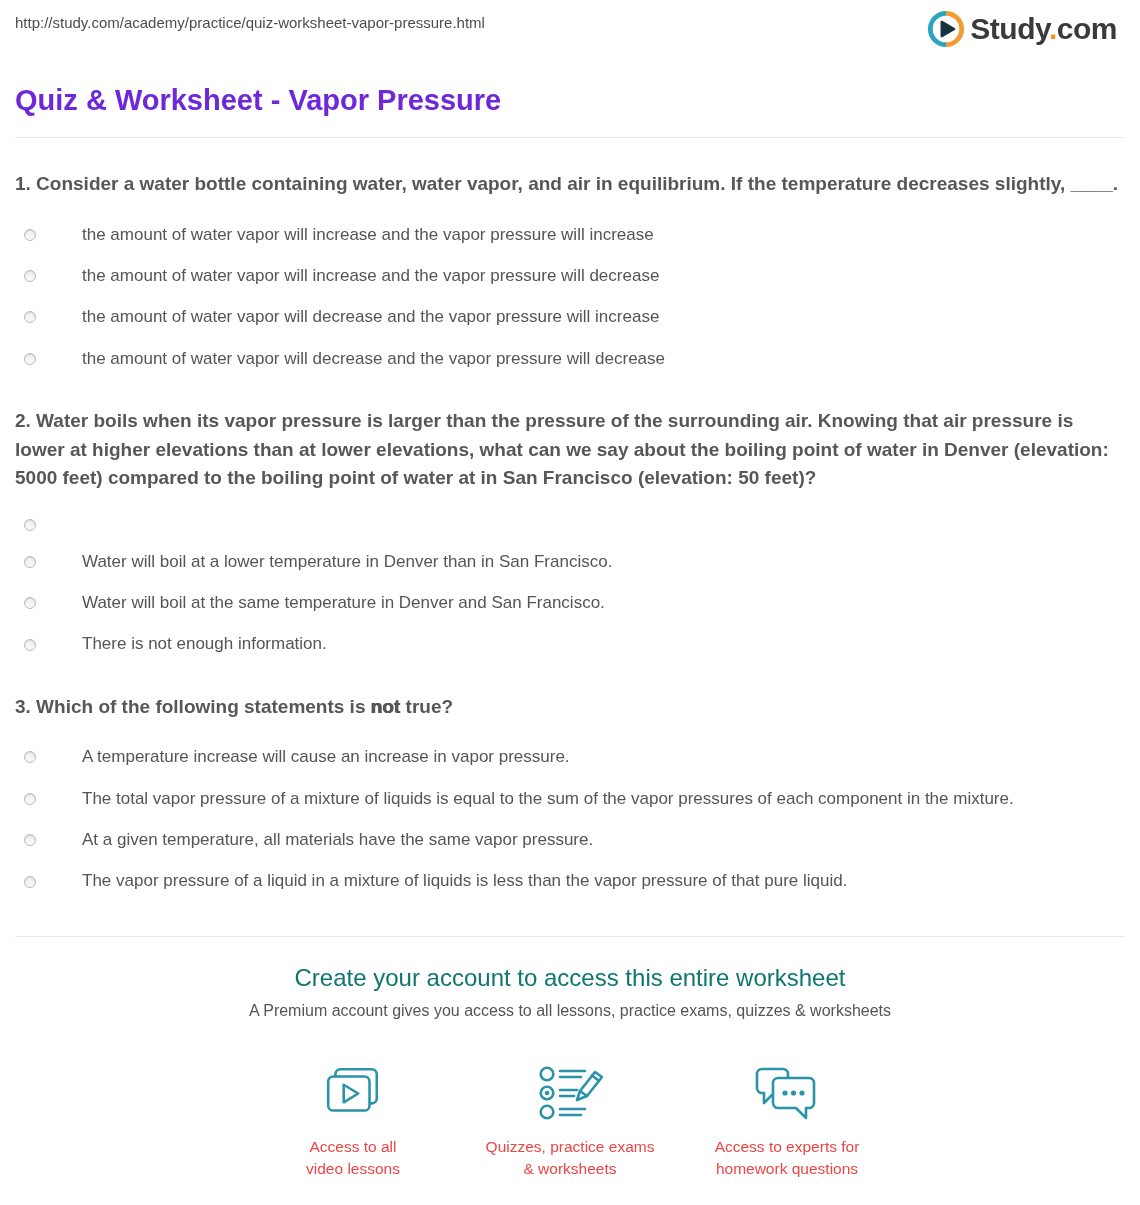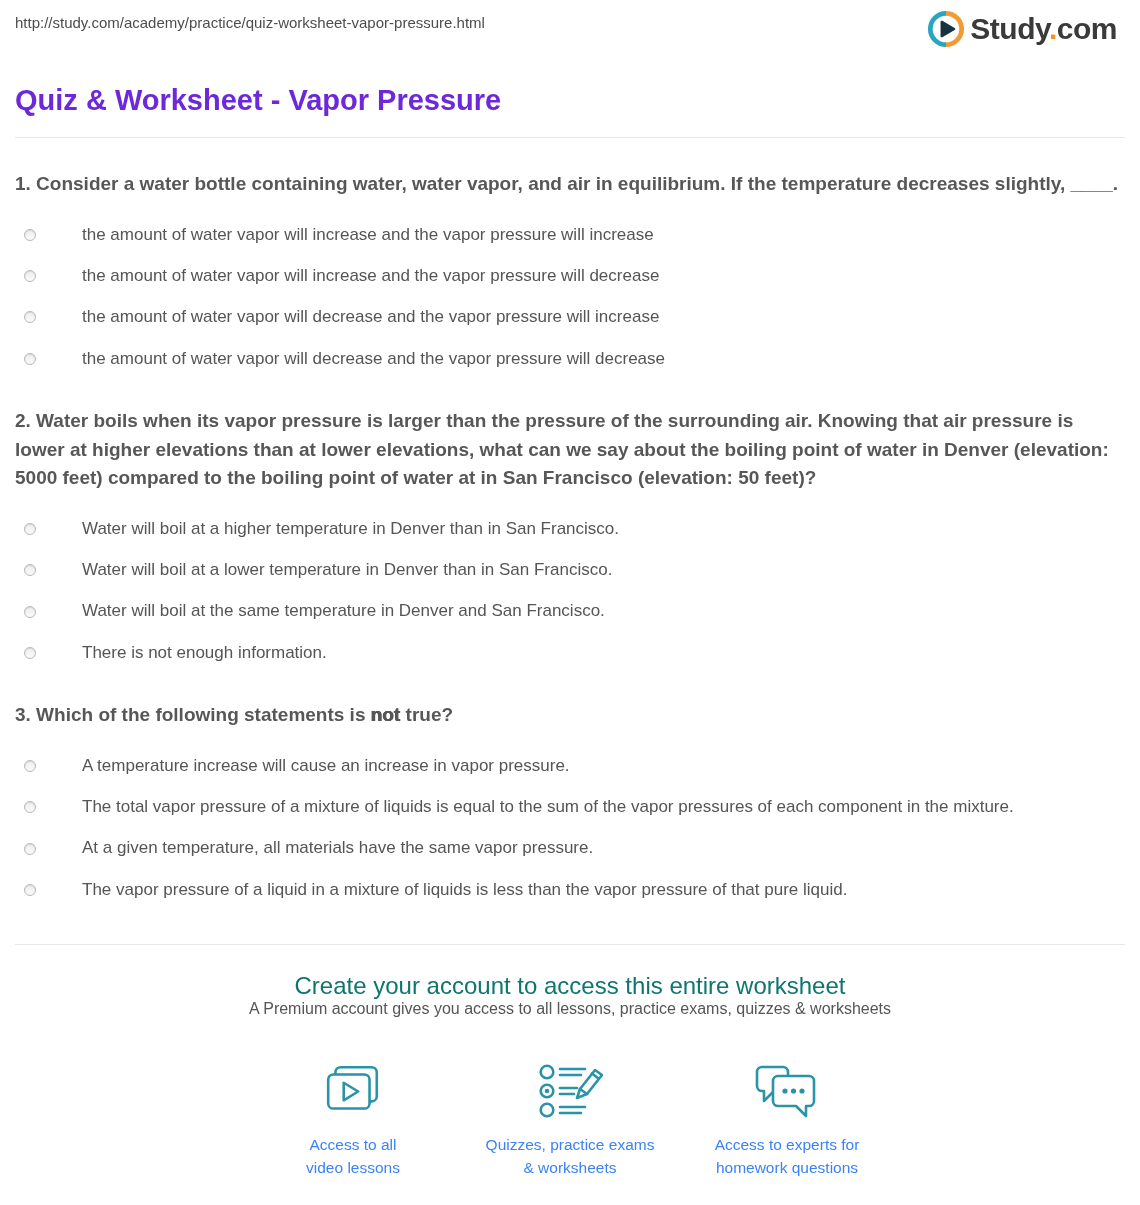--- a/index.html
+++ b/index.html
@@ -95,40 +95,40 @@
 
   
   .signup { text-align: center; }
   .signup-heading {
     margin-top: 27px;
     font-size: 24px;
     font-weight: 400;
     color: #0f766e;
   }
   .signup-sub {
-    margin-top: 0;
+    margin-top: 10px;
     font-size: 16px;
     color: #555555;
   }
   .features {
     display: flex;
     justify-content: center;
     margin-top: 44px;
   }
   .feature {
     width: 217px;
     display: flex;
     flex-direction: column;
     align-items: center;
   }
   .ficon { color: #2a93a8; height: 58px; display: flex; align-items: center; }
   .feature-label {
     margin-top: 14px;
     font-size: 15.5px;
-    color: #3b82f6;
+    color: #ef4444;
     line-height: 1.45;
     text-align: center;
   }
 </style>
 </head>
 <body>
 
 <div class="container">
 
   <div class="top-bar">
@@ -171,21 +171,20 @@
           <span class="option-label">the amount of water vapor will decrease and the vapor pressure will decrease</span>
         </div>
       </div>
     </div>
 
     <div class="question" style="margin-top:38px;">
       <p class="question-text">2. Water boils when its vapor pressure is larger than the pressure of the surrounding air. Knowing that air pressure is lower at higher elevations than at lower elevations, what can we say about the boiling point of water in Denver (elevation: 5000 feet) compared to the boiling point of water at in San Francisco (elevation: 50 feet)?</p>
       <div class="options">
         <div class="option">
           <span class="radio"></span>
-          <span class="option-label">Water will boil at a higher temperature in Denver than in San Francisco.</span>
         </div>
         <div class="option">
           <span class="radio"></span>
           <span class="option-label">Water will boil at a lower temperature in Denver than in San Francisco.</span>
         </div>
         <div class="option">
           <span class="radio"></span>
           <span class="option-label">Water will boil at the same temperature in Denver and San Francisco.</span>
         </div>
         <div class="option">

